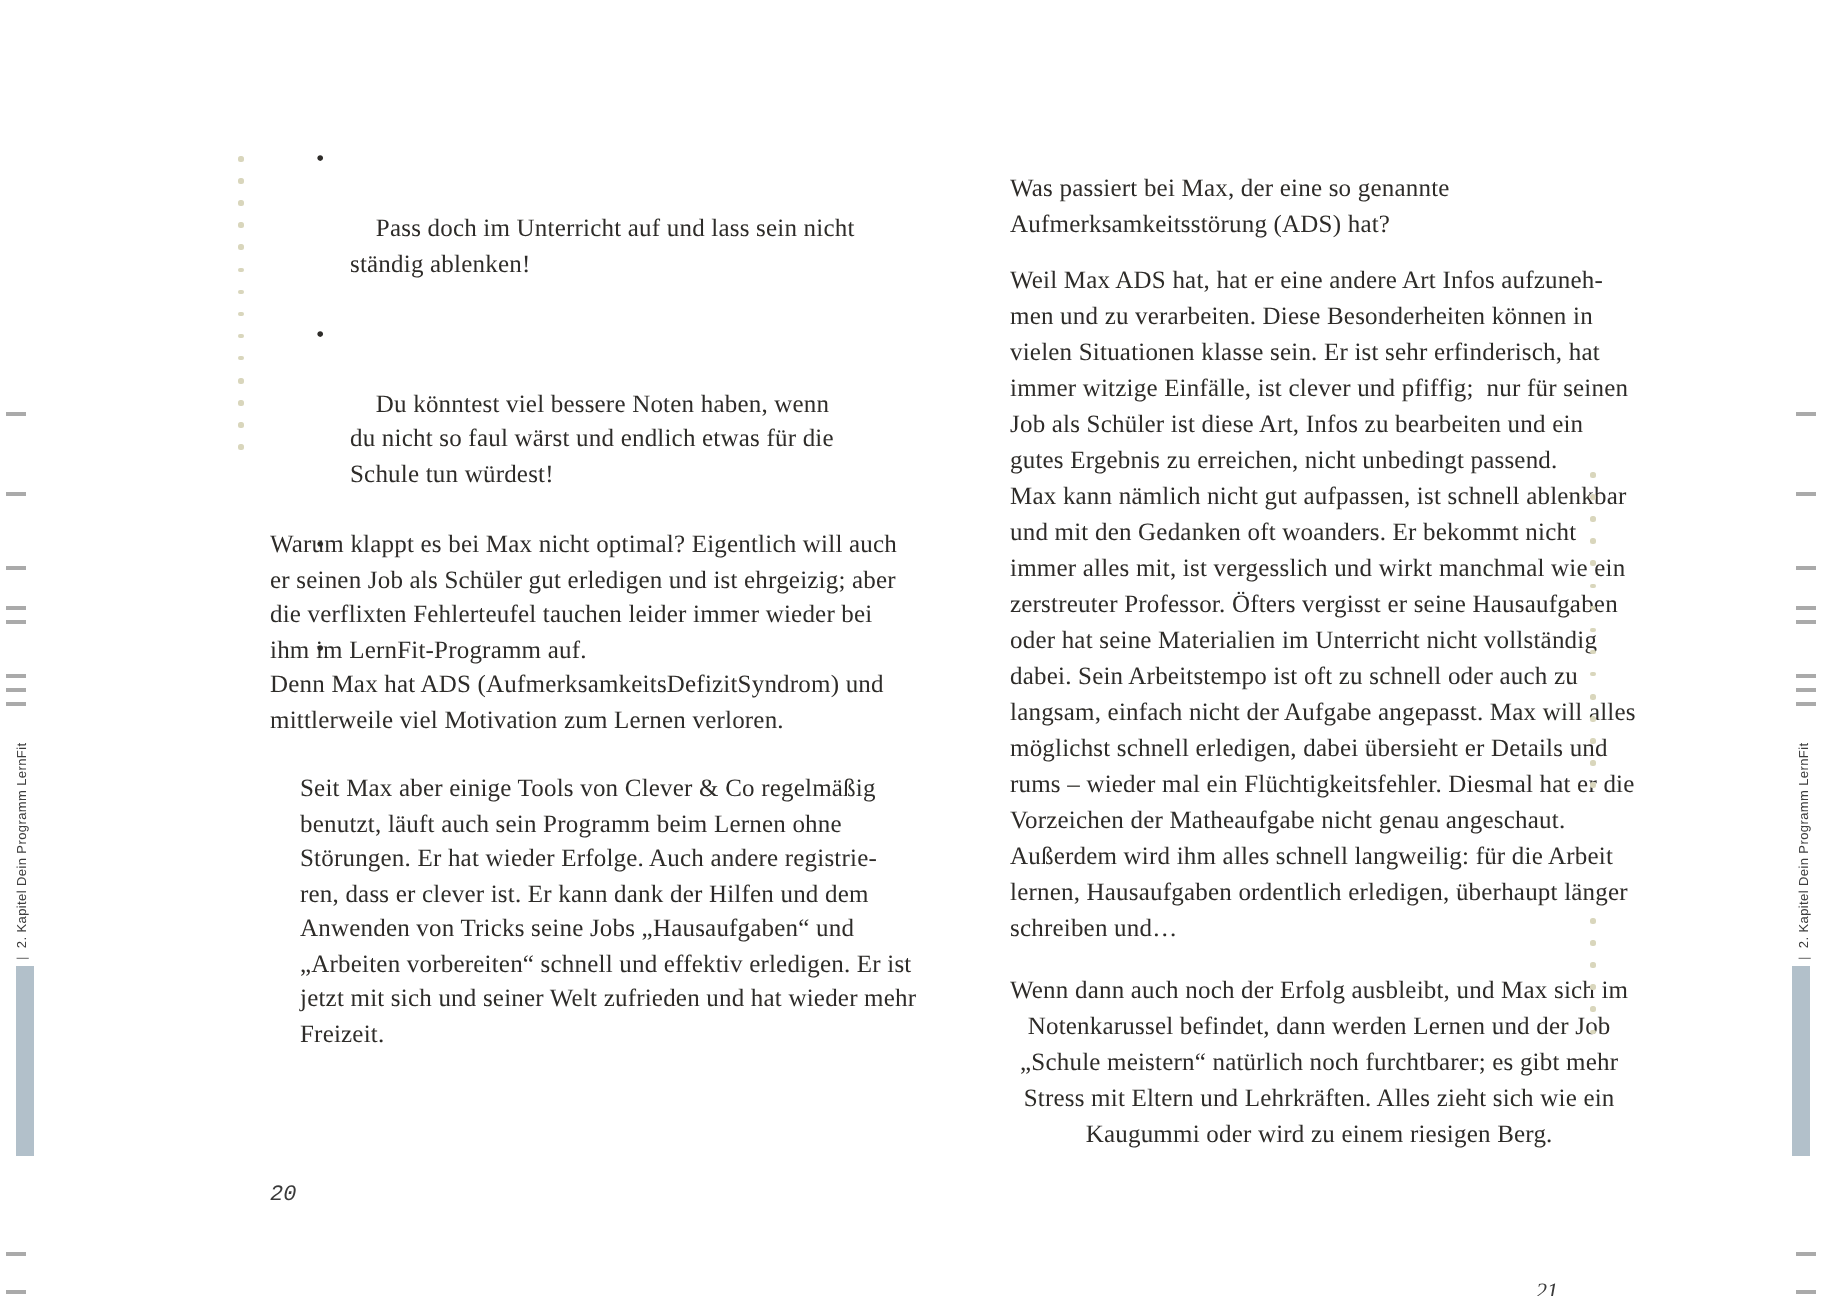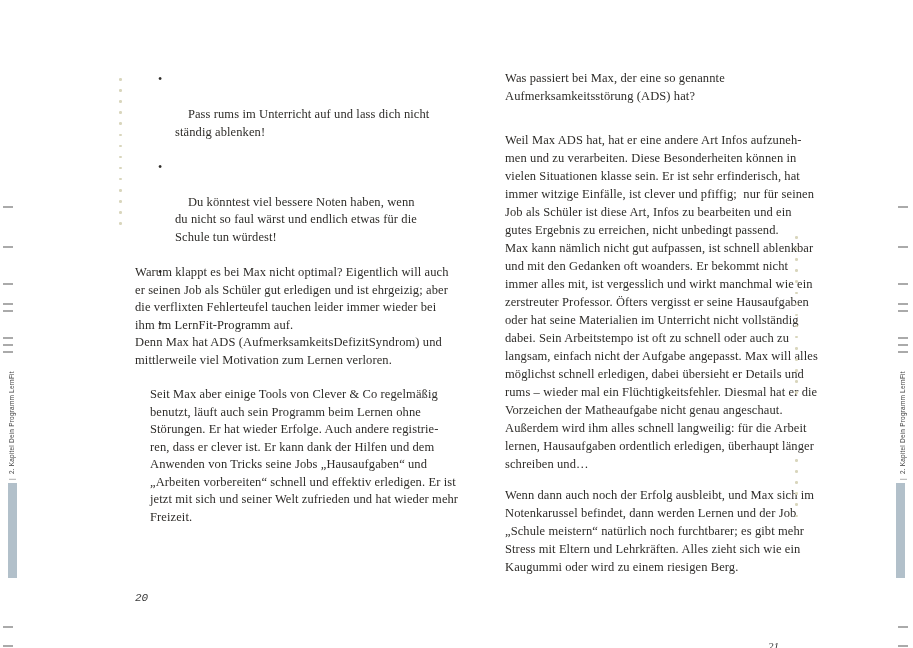--- a/index.html
+++ b/index.html
@@ -19,21 +19,21 @@
            font-size:6.5px;line-height:11px;color:#3c3c3c;white-space:nowrap;
            transform:rotate(-90deg);transform-origin:0 0;letter-spacing:.2px;}
   .tabtext .sep{margin-right:4px;color:#6d6d6d;}
 </style>
 </head>
 <body>
 
 <div class="abs" style="left:158px;top:71px;">
   <div class="bullet bodytext lh-left">
     <span class="glyph">•</span>
-    <span>Pass rums im Unterricht auf und lass dich nicht
+    <span>Pass doch im Unterricht auf und lass sein nicht
 ständig ablenken!</span>
   </div>
   <div class="bullet bodytext lh-left">
     <span class="glyph">•</span>
     <span>Du könntest viel bessere Noten haben, wenn
 du nicht so faul wärst und endlich etwas für die
 Schule tun würdest!</span>
   </div>
   <div class="bullet bodytext lh-left">
     <span class="glyph">•</span>
@@ -54,21 +54,21 @@
 benutzt, läuft auch sein Programm beim Lernen ohne
 Störungen. Er hat wieder Erfolge. Auch andere registrie-
 ren, dass er clever ist. Er kann dank der Hilfen und dem
 Anwenden von Tricks seine Jobs „Hausaufgaben“ und
 „Arbeiten vorbereiten“ schnell und effektiv erledigen. Er ist
 jetzt mit sich und seiner Welt zufrieden und hat wieder mehr
 Freizeit.</div>
 
 <div class="abs pagenum" style="left:135px;top:592px;font-family:Liberation Mono, monospace;">20</div>
 
-<div class="abs bodytext lh-right" style="left:505px;top:69px;">Was passiert bei Max, der eine so genannte
+<div class="abs bodytext lh-right" style="left:505px;top:85px;">Was passiert bei Max, der eine so genannte
 Aufmerksamkeitsstörung (ADS) hat?</div>
 
 <div class="abs bodytext lh-right" style="left:505px;top:131px;">Weil Max ADS hat, hat er eine andere Art Infos aufzuneh-
 men und zu verarbeiten. Diese Besonderheiten können in
 vielen Situationen klasse sein. Er ist sehr erfinderisch, hat
 immer witzige Einfälle, ist clever und pfiffig;  nur für seinen
 Job als Schüler ist diese Art, Infos zu bearbeiten und ein
 gutes Ergebnis zu erreichen, nicht unbedingt passend.
 Max kann nämlich nicht gut aufpassen, ist schnell ablenkbar
 und mit den Gedanken oft woanders. Er bekommt nicht
@@ -77,21 +77,21 @@
 oder hat seine Materialien im Unterricht nicht vollständig
 dabei. Sein Arbeitstempo ist oft zu schnell oder auch zu
 langsam, einfach nicht der Aufgabe angepasst. Max will alles
 möglichst schnell erledigen, dabei übersieht er Details und
 rums – wieder mal ein Flüchtigkeitsfehler. Diesmal hat er die
 Vorzeichen der Matheaufgabe nicht genau angeschaut.
 Außerdem wird ihm alles schnell langweilig: für die Arbeit
 lernen, Hausaufgaben ordentlich erledigen, überhaupt länger
 schreiben und…</div>
 
-<div class="abs bodytext lh-right" style="left:505px;top:486px;">Wenn dann auch noch der Erfolg ausbleibt, und Max sich im
+<div class="abs bodytext lh-right" style="left:505px;top:486px;text-align:center;">Wenn dann auch noch der Erfolg ausbleibt, und Max sich im
 Notenkarussel befindet, dann werden Lernen und der Job
 „Schule meistern“ natürlich noch furchtbarer; es gibt mehr
 Stress mit Eltern und Lehrkräften. Alles zieht sich wie ein
 Kaugummi oder wird zu einem riesigen Berg.</div>
 
 <div class="abs pagenum" style="left:768px;top:592px;margin-top:48px;">21</div>
 
 <div class="abs tabtext" style="left:6px;top:480px;">
   <span class="sep">|</span><span>2. Kapitel Dein Programm LernFit</span>
 </div>

